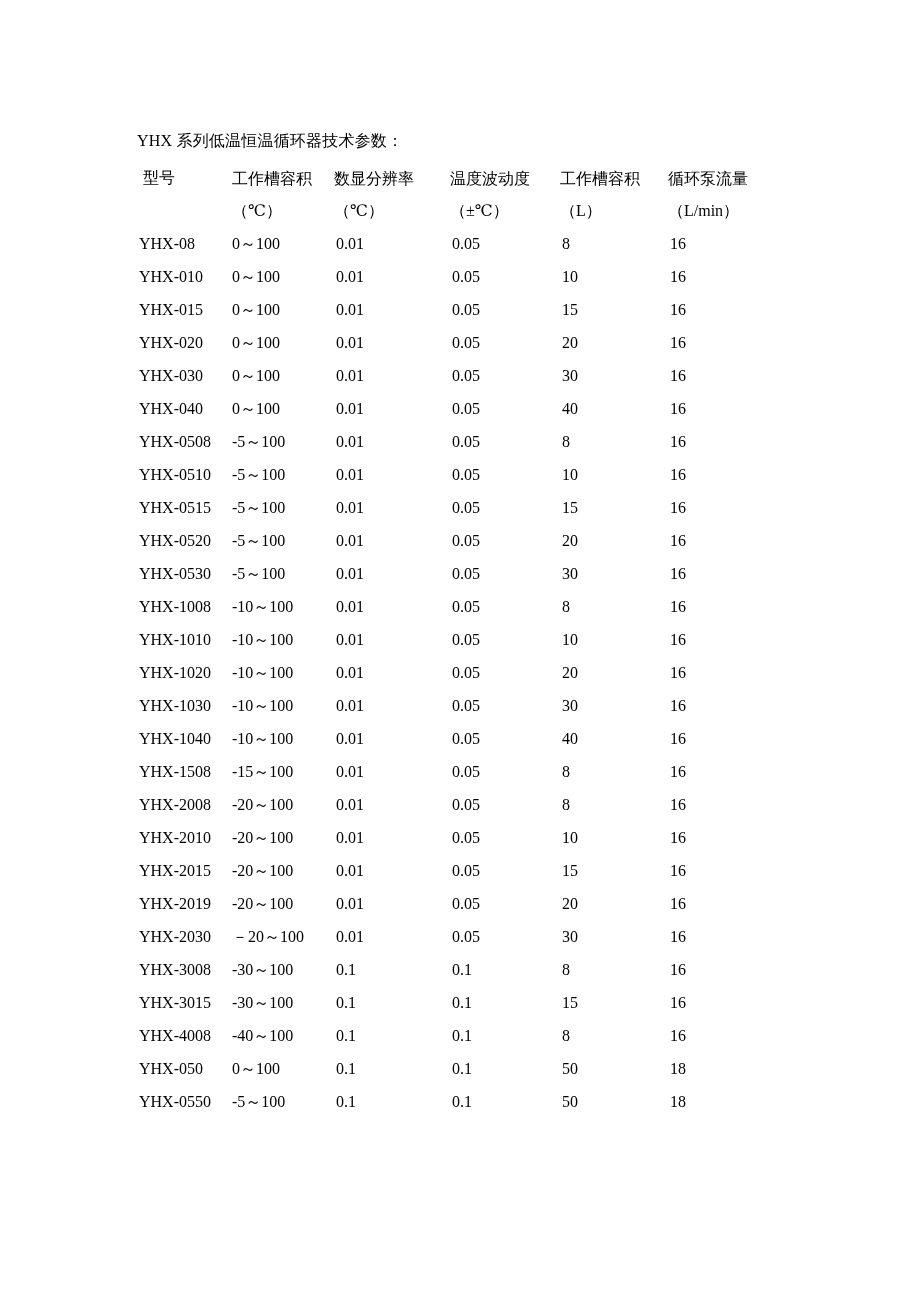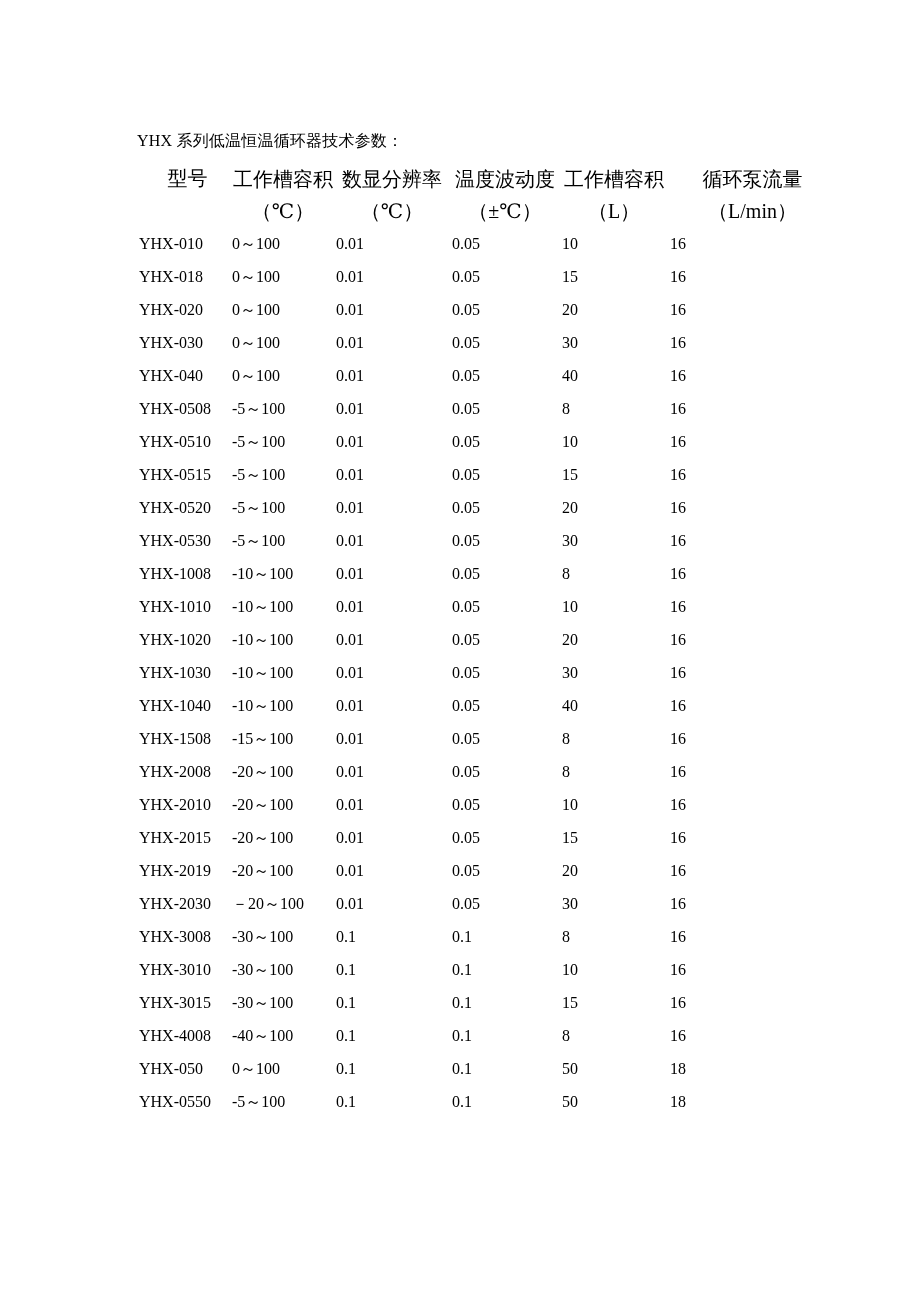--- a/index.html
+++ b/index.html
@@ -60,24 +60,23 @@
   col.c5 { width: 169px; }
 
   
   tr.header-row td {
     height: 64px;
     vertical-align: top;
     padding-top: 0;
   }
   .hdr-cell {
     display: block;
-    font-size: 20px;
+    font-size: 16px;
     line-height: 32px;
     white-space: nowrap;
-    text-align: center;
   }
   .hdr-line1 { display: block; }
   .hdr-line2 { display: block; }
   td.model-head {
     border: 1.6px solid #000000;
     height: 64px;
     box-sizing: border-box;
     width: 84px;
   }
   td.model-head .hdr-cell {
@@ -148,29 +147,37 @@
               </span>
             </td>
             <td>
               <span class="hdr-cell">
                 <span class="hdr-line1">循环泵流量</span>
                 <span class="hdr-line2">（L/min）</span>
               </span>
             </td>
           </tr>
           <tr class="data-row">
+            <td class="col-model">YHX-08</td>
+            <td class="col-range">0～100</td>
+            <td class="col-res">0.01</td>
+            <td class="col-fluc">0.05</td>
+            <td class="col-vol">8</td>
+            <td class="col-flow">16</td>
+          </tr>
+          <tr class="data-row">
             <td class="col-model">YHX-010</td>
             <td class="col-range">0～100</td>
             <td class="col-res">0.01</td>
             <td class="col-fluc">0.05</td>
             <td class="col-vol">10</td>
             <td class="col-flow">16</td>
           </tr>
           <tr class="data-row">
-            <td class="col-model">YHX-018</td>
+            <td class="col-model">YHX-015</td>
             <td class="col-range">0～100</td>
             <td class="col-res">0.01</td>
             <td class="col-fluc">0.05</td>
             <td class="col-vol">15</td>
             <td class="col-flow">16</td>
           </tr>
           <tr class="data-row">
             <td class="col-model">YHX-020</td>
             <td class="col-range">0～100</td>
             <td class="col-res">0.01</td>
@@ -321,28 +328,20 @@
             <td class="col-fluc">0.05</td>
             <td class="col-vol">30</td>
             <td class="col-flow">16</td>
           </tr>
           <tr class="data-row">
             <td class="col-model">YHX-3008</td>
             <td class="col-range">-30～100</td>
             <td class="col-res">0.1</td>
             <td class="col-fluc">0.1</td>
             <td class="col-vol">8</td>
-            <td class="col-flow">16</td>
-          </tr>
-          <tr class="data-row">
-            <td class="col-model">YHX-3010</td>
-            <td class="col-range">-30～100</td>
-            <td class="col-res">0.1</td>
-            <td class="col-fluc">0.1</td>
-            <td class="col-vol">10</td>
             <td class="col-flow">16</td>
           </tr>
           <tr class="data-row">
             <td class="col-model">YHX-3015</td>
             <td class="col-range">-30～100</td>
             <td class="col-res">0.1</td>
             <td class="col-fluc">0.1</td>
             <td class="col-vol">15</td>
             <td class="col-flow">16</td>
           </tr>

